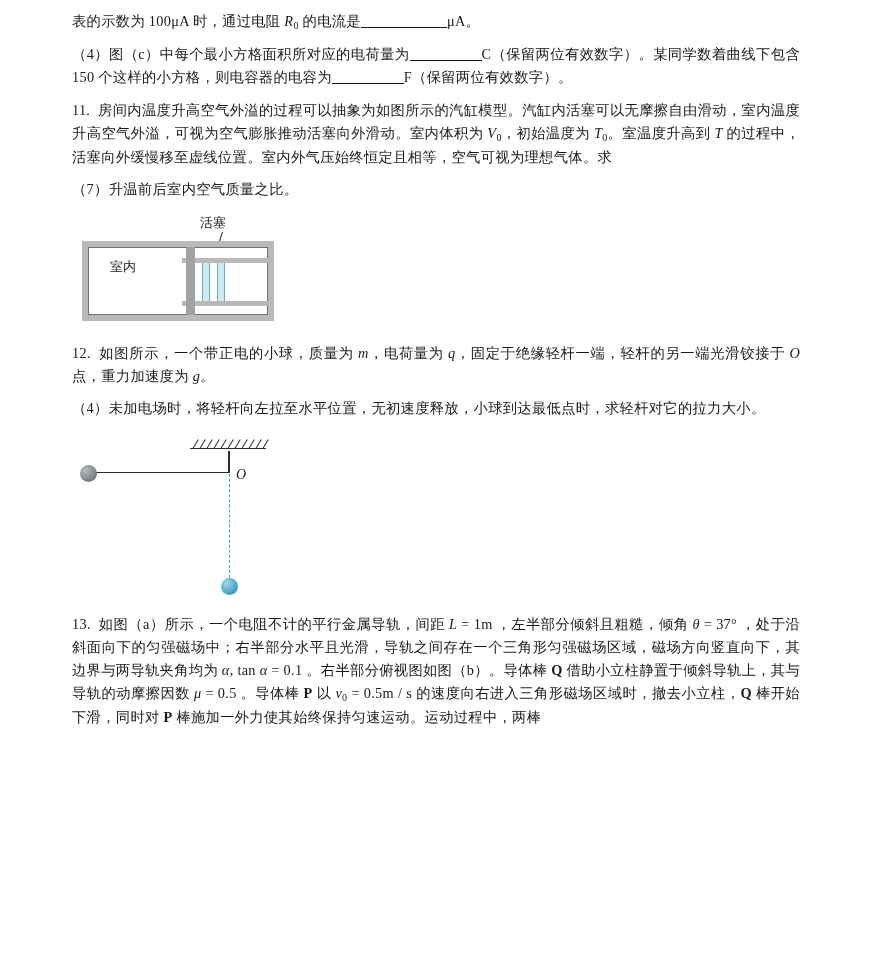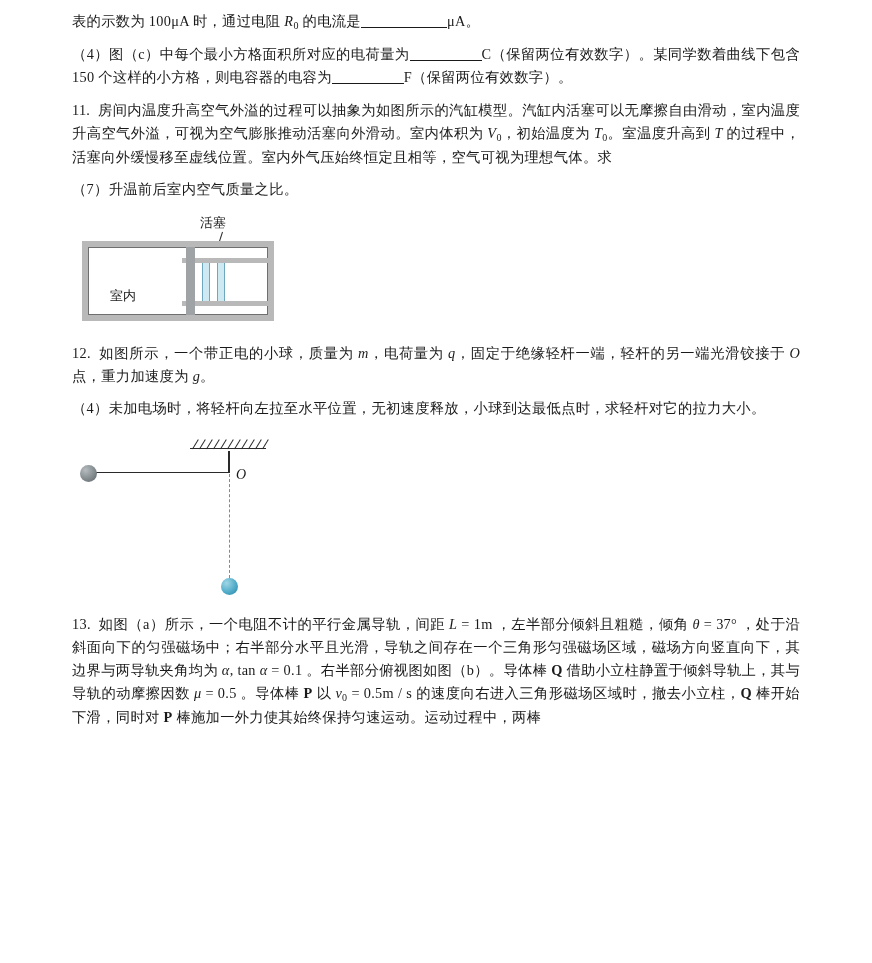--- a/index.html
+++ b/index.html
@@ -147,21 +147,21 @@
     top: 48px;
     width: 6px;
     height: 38px;
     background: #cfe9f2;
     border-left: 1px solid #6fa8bd;
     border-right: 1px solid #6fa8bd;
   }
   .fig11 .label-room {
     position: absolute;
     left: 28px;
-    top: 72px;
+    top: 43px;
     font-size: 13px;
   }
 
   
   .fig12 {
     position: relative;
     width: 280px;
     height: 170px;
     margin: 12px 0 10px 6px;
   }

